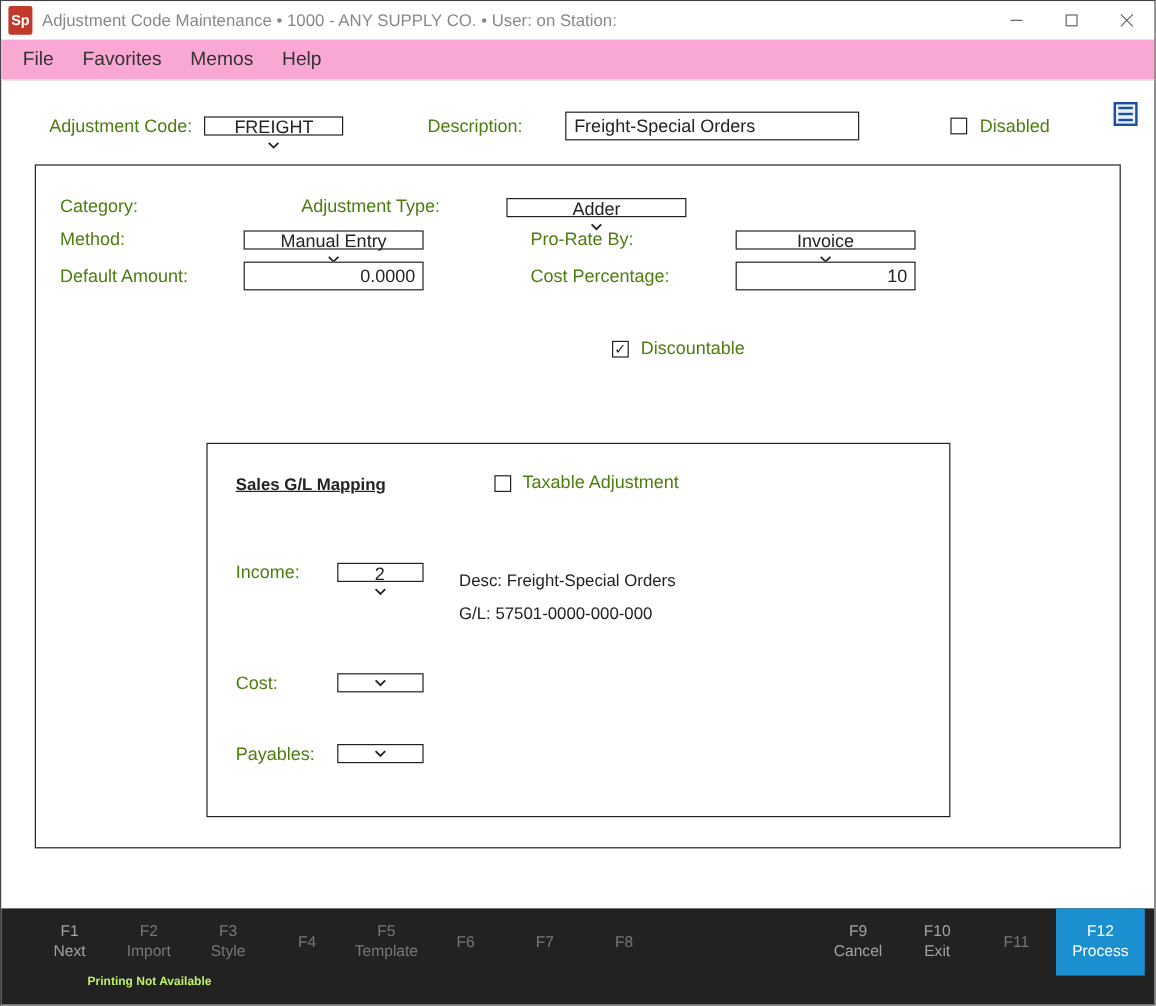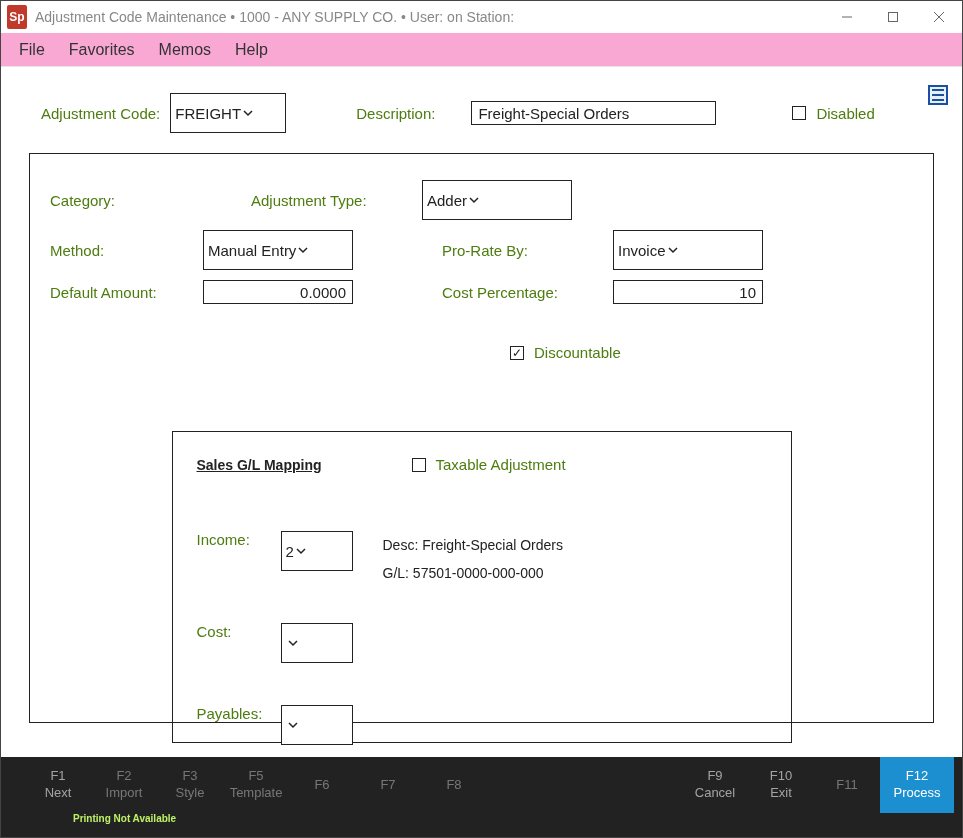--- a/index.html
+++ b/index.html
@@ -69,27 +69,28 @@
 
   
   .content-top {
     padding: 26px 26px 8px 40px;
     display: flex;
     align-items: center;
     position: relative;
   }
   .lbl { font-size: 15px; color: #4d7c0f; }
   .select-like {
-    height: 40px;
+    height: 16px;
     border: 1px solid #222;
     background: #fff;
     font-size: 15px;
     padding: 0 4px;
     display: flex;
     align-items: center;
+    flex-direction: column;
   }
   .select-like.small { width: 116px; }
   .select-like.med { width: 150px; }
   .select-like .chev {
     width: 14px; height: 14px;
     display: inline-flex; align-items: center; justify-content: center;
   }
   .textbox {
     height: 24px;
     border: 1px solid #222;
@@ -383,20 +384,24 @@
       </div>
       <div class="fkey dim">
         <div class="fnum">F2</div>
         <div class="faction">Import</div>
       </div>
       <div class="fkey dim">
         <div class="fnum">F3</div>
         <div class="faction">Style</div>
       </div>
       <div class="fkey dim">
+        <div class="fnum">F4</div>
+        <div class="faction"></div>
+      </div>
+      <div class="fkey dim">
         <div class="fnum">F5</div>
         <div class="faction">Template</div>
       </div>
       <div class="fkey dim">
         <div class="fnum">F6</div>
         <div class="faction"></div>
       </div>
       <div class="fkey dim">
         <div class="fnum">F7</div>
         <div class="faction"></div>

